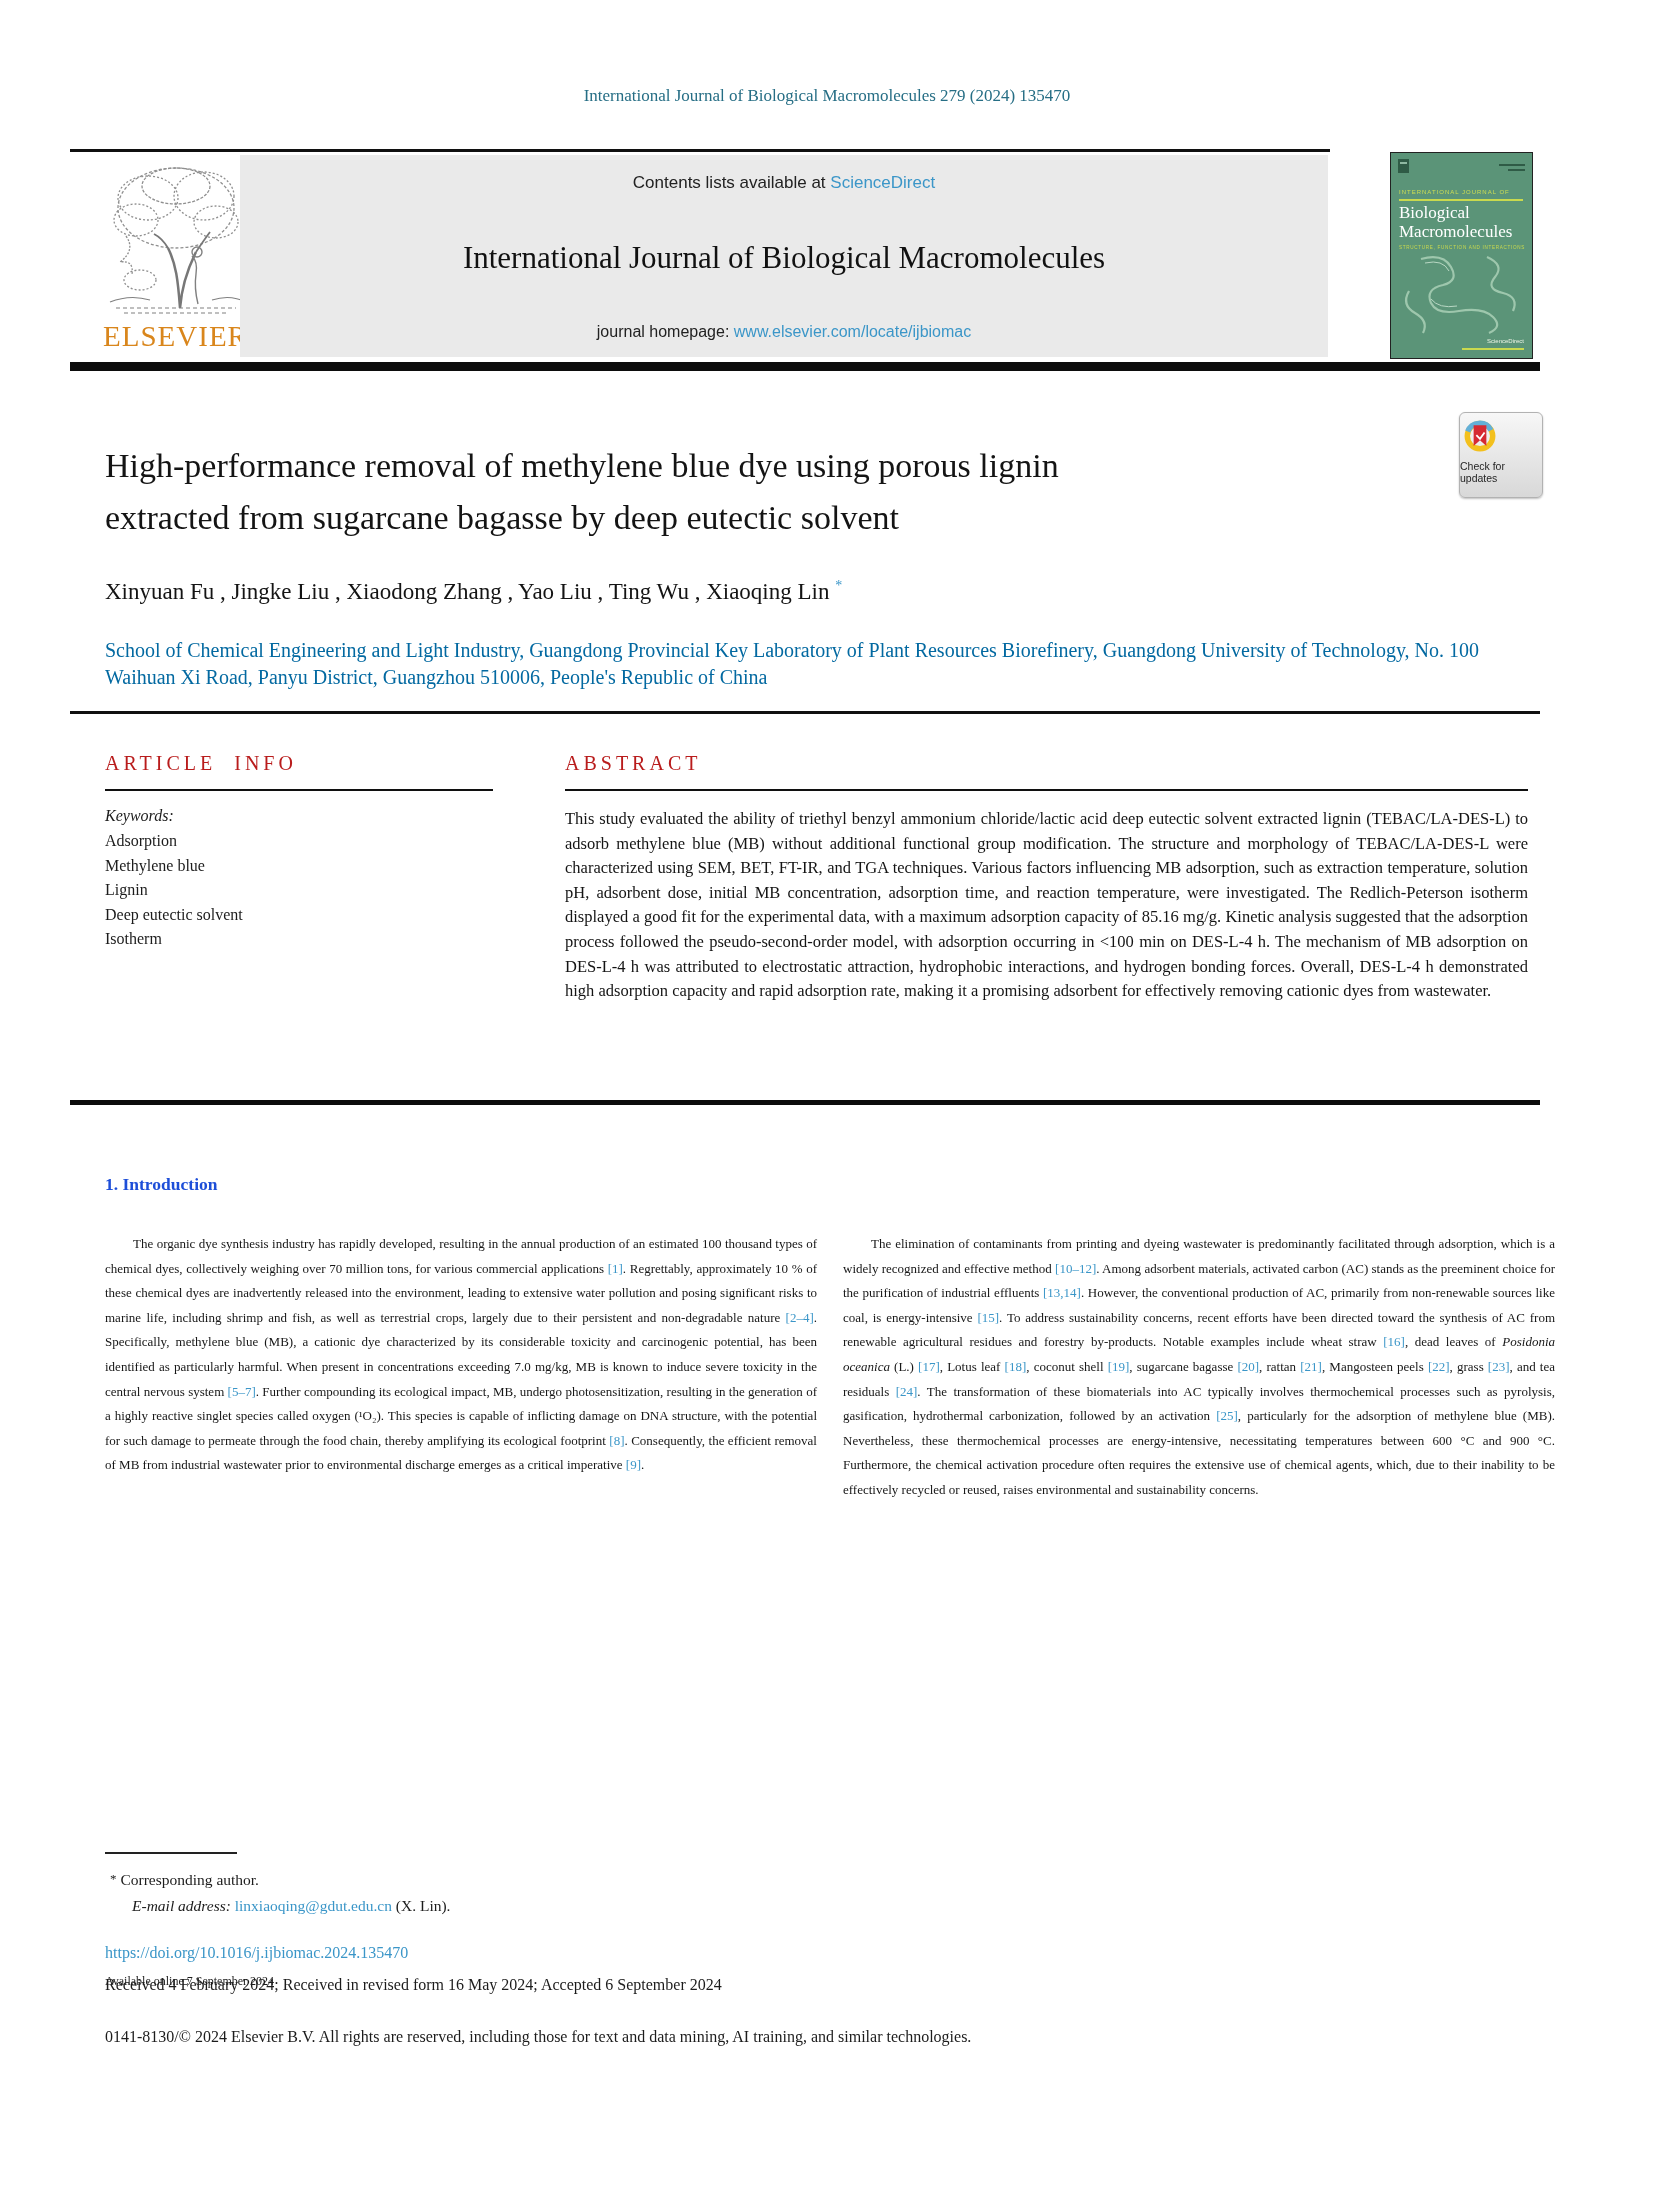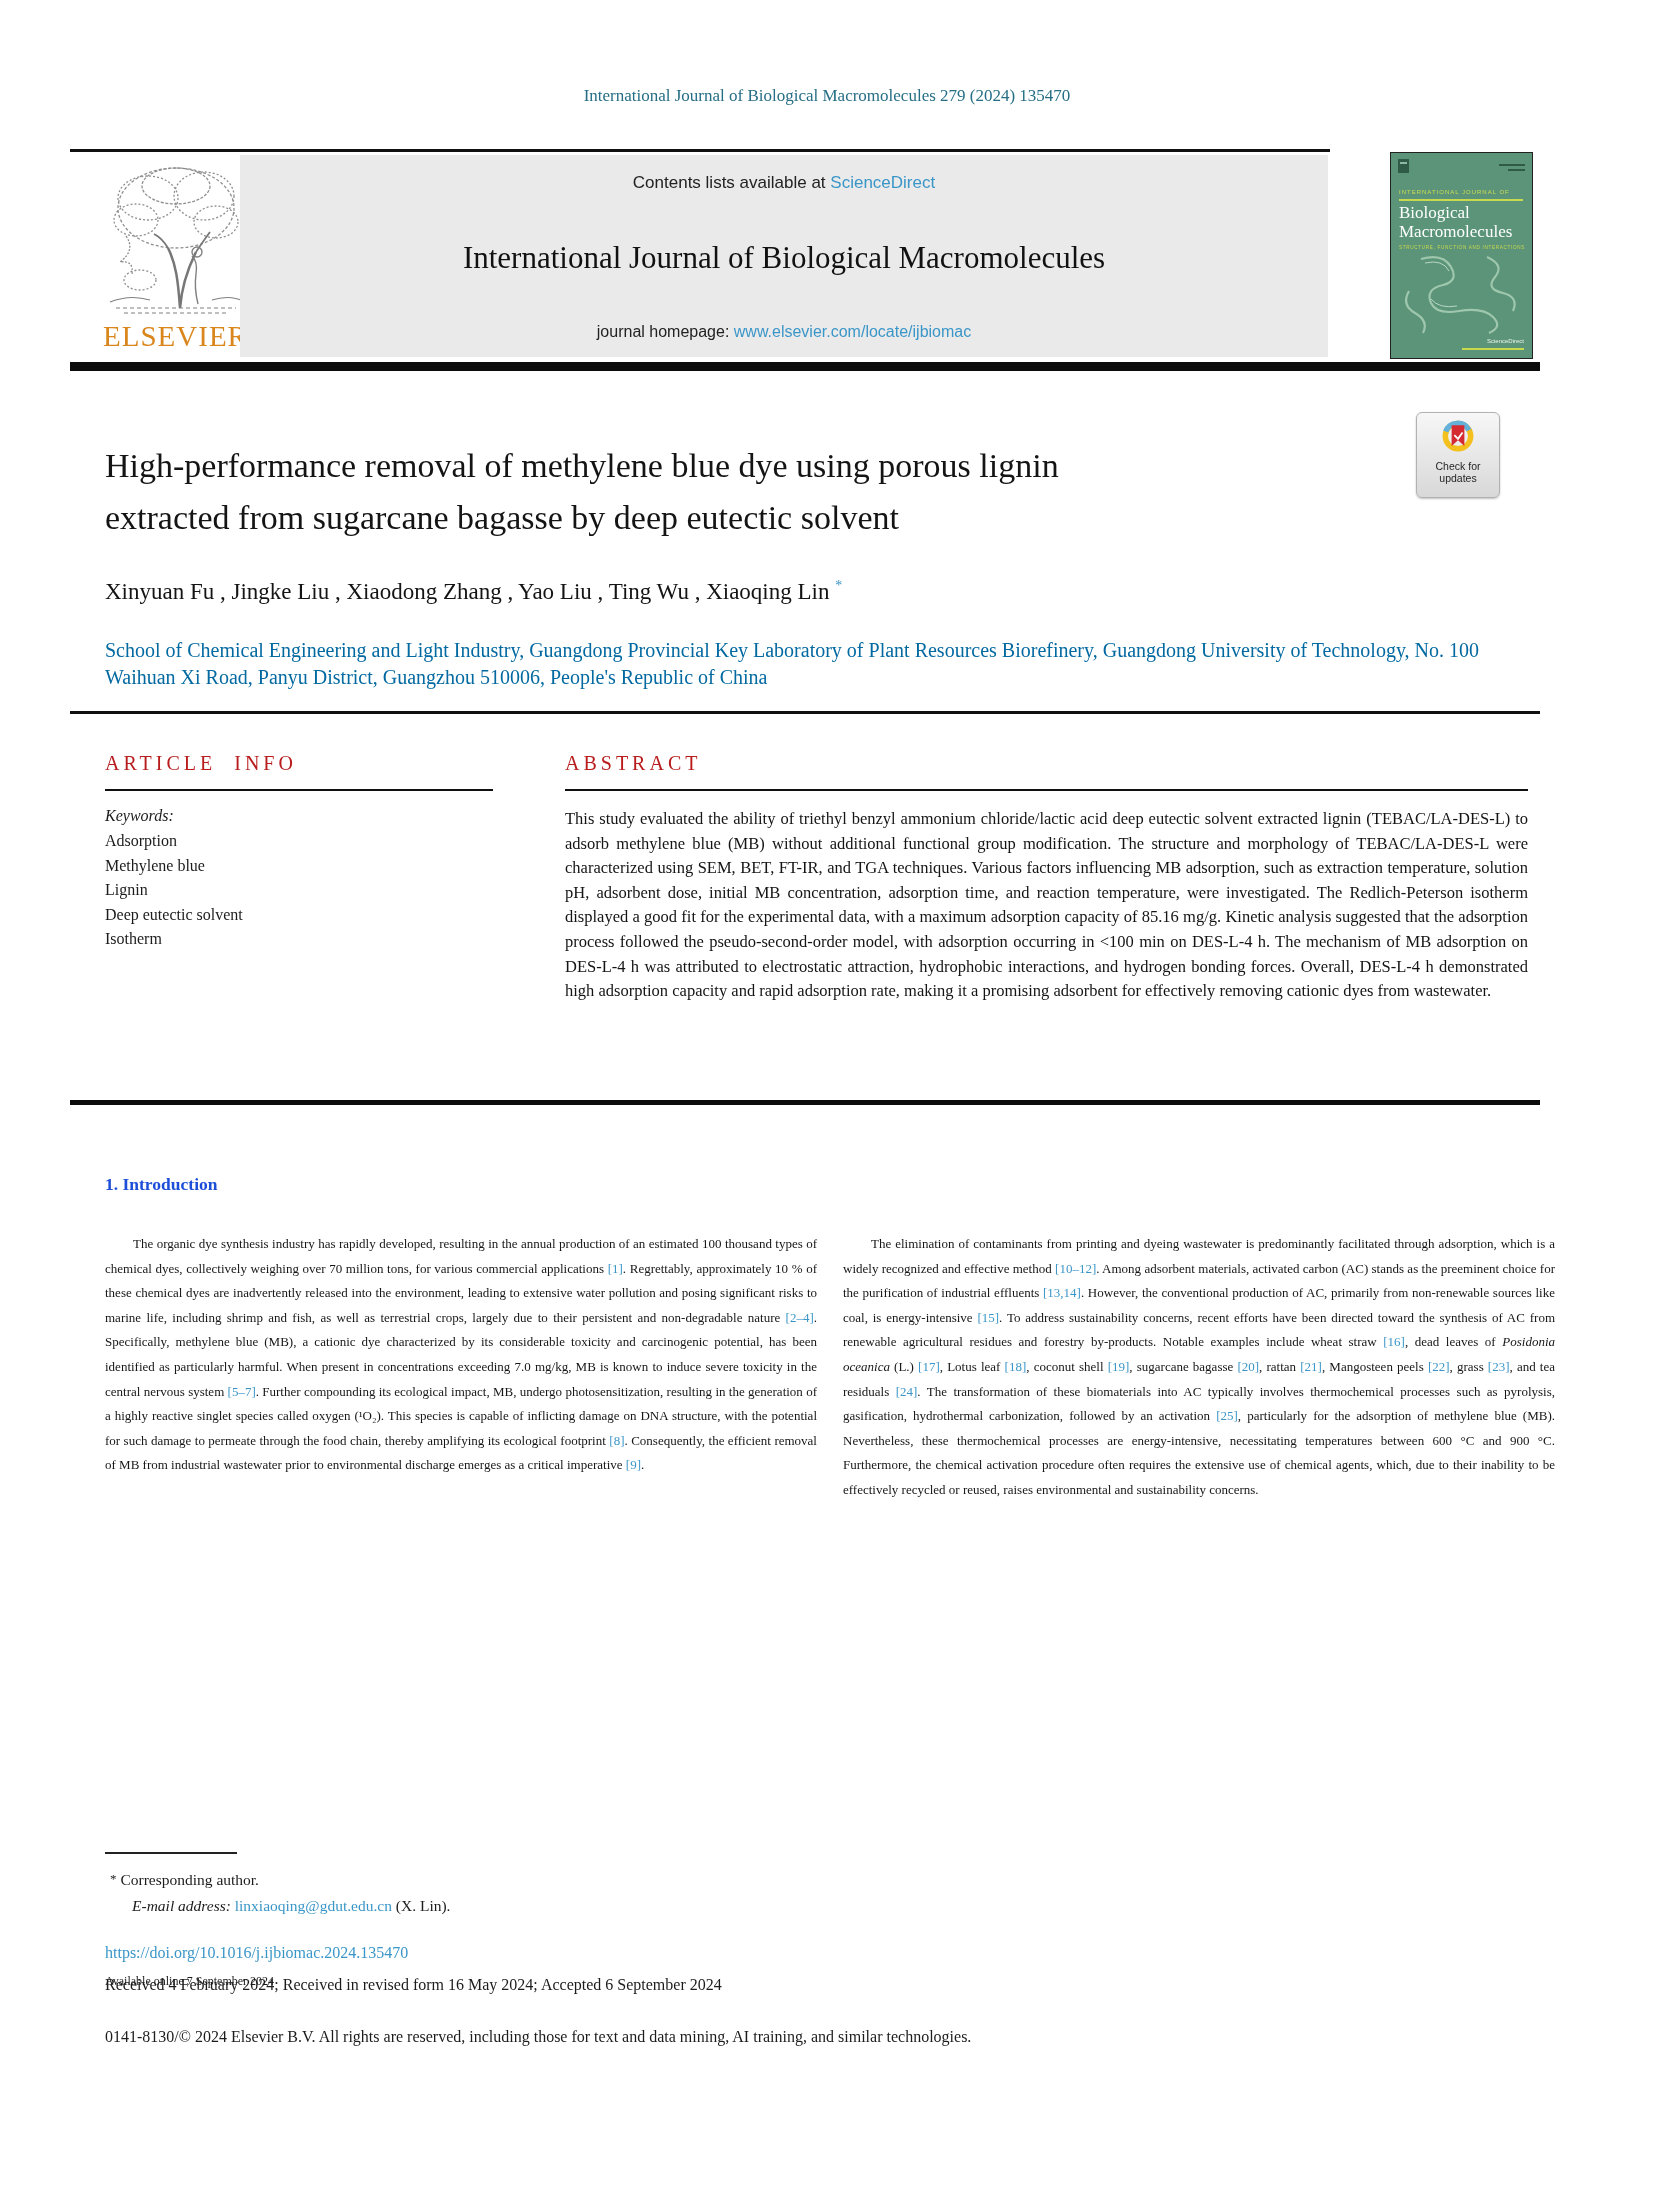--- a/index.html
+++ b/index.html
@@ -36,22 +36,22 @@
   .cover-title{position:absolute;left:8px;top:50px;width:130px;color:#ffffff;font-size:17px;line-height:19px;}
   .cover-sub{position:absolute;left:8px;top:92px;width:130px;font-family:"Liberation Sans",sans-serif;
              font-size:4.6px;letter-spacing:.7px;color:#c9d94e;}
   .cover-mol{position:absolute;left:0;top:98px;width:143px;height:90px;}
   .cover-brand{position:absolute;right:8px;bottom:14px;font-family:"Liberation Sans",sans-serif;
                font-size:6px;color:#eef4e6;}
   .cover-brandbar{position:absolute;right:8px;bottom:8px;width:62px;height:2px;background:#c9d94e;}
 
   
   .art-title{position:absolute;left:105px;top:440px;width:1240px;font-size:34px;line-height:52px;color:#141414;}
-  .badge{position:absolute;left:1416px;top:412px;width:82px;height:84px;border:1px solid #b2b2b2;border-radius:6px;
-         background:linear-gradient(#f7f7f7,#d8d8d8);text-align:center;box-shadow:0 1px 2px rgba(0,0,0,.25);
+  .badge{position:absolute;left:1459px;top:412px;width:82px;height:84px;border:1px solid #b2b2b2;border-radius:6px;
+         background:linear-gradient(#f7f7f7,#d8d8d8);box-shadow:0 1px 2px rgba(0,0,0,.25);
          cursor:pointer;}
   .badge svg{margin-top:4px;}
   .badge-text{font-family:"Liberation Sans",sans-serif;font-size:10.5px;line-height:11.5px;color:#262626;}
   .authors{position:absolute;left:105px;top:578px;font-size:23px;color:#141414;}
   .authors sup{color:#3b96c8;font-size:14px;}
   .affiliation{position:absolute;left:105px;top:637px;width:1430px;
                font-size:20px;line-height:27px;color:#0369a1;}
 
   
   .rule3{position:absolute;left:70px;top:711px;width:1470px;height:3px;background:#101010;}

